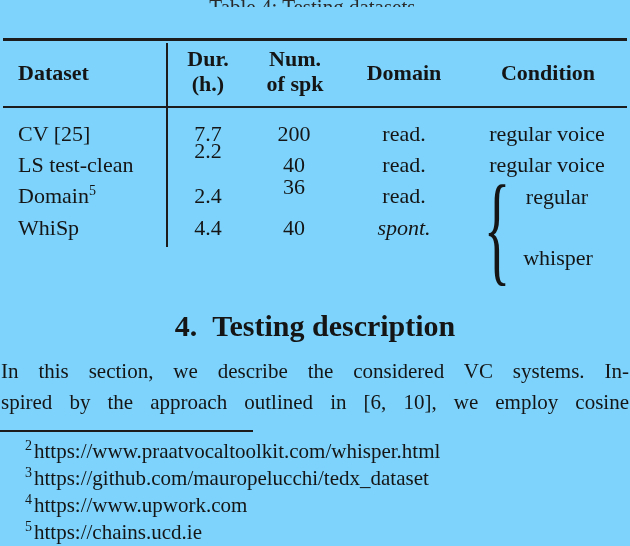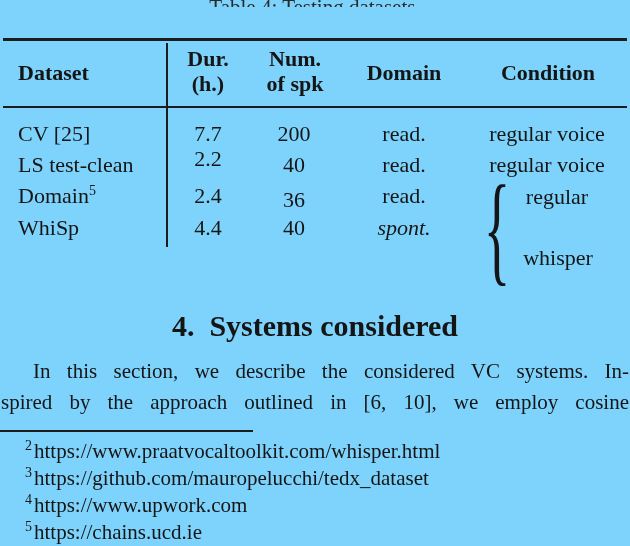--- a/index.html
+++ b/index.html
@@ -131,50 +131,50 @@
   <div>
     <div class="cell" style="left:18px; top:119px;">CV [25]</div>
     <div class="cell centered" style="left:208px; top:119px;">7.7</div>
     <div class="cell centered" style="left:294px; top:119px;">200</div>
     <div class="cell centered" style="left:404px; top:119px;">read.</div>
     <div class="cell centered" style="left:547px; top:119px;">regular voice</div>
   </div>
 
   <div>
     <div class="cell" style="left:18px; top:150px;">LS test-clean</div>
-    <div class="cell centered" style="left:208px; top:144px;text-align:right;">2.2</div>
+    <div class="cell centered" style="left:208px; top:136px;text-align:right;">2.2</div>
     <div class="cell centered" style="left:294px; top:150px;">40</div>
     <div class="cell centered" style="left:404px; top:150px;">read.</div>
     <div class="cell centered" style="left:547px; top:150px;">regular voice</div>
   </div>
 
   <div>
     <div class="cell" style="left:18px; top:181px;"><span>Domain</span><sup class="ds-sup">5</sup></div>
     <div class="cell centered" style="left:208px; top:181px;">2.4</div>
-    <div class="cell centered" style="left:294px; top:185px;font-family:Liberation Serif, serif;">36</div>
+    <div class="cell centered" style="left:294px; top:172px;font-family:Liberation Serif, serif;">36</div>
     <div class="cell centered" style="left:404px; top:181px;">read.</div>
   </div>
 
   <div>
     <div class="cell" style="left:18px; top:213px;">WhiSp</div>
     <div class="cell centered" style="left:208px; top:213px;">4.4</div>
     <div class="cell centered" style="left:294px; top:213px;">40</div>
     <div class="cell centered" style="left:404px; top:213px;font-style:italic;">spont.</div>
   </div>
 
   <div class="brace">{</div>
   <div class="cond-line" style="left:557px; top:182px;">regular</div>
   <div class="cond-line" style="left:558px; top:243px;">whisper</div>
 
   <div class="section-heading">
     <span>4.</span>
-    <span>Systems considered</span>
+    <span>Testing description</span>
   </div>
 
-  <div class="body-line" style="top:356px;padding-left:32px;">In this section, we describe the considered VC systems.  In-</div>
+  <div class="body-line" style="top:356px;">In this section, we describe the considered VC systems.  In-</div>
   <div class="body-line" style="top:387px;">spired by the approach outlined in [6, 10], we employ cosine</div>
 
   <div class="abs rule" style="left:0px; top:430px; width:253px; height:2px;"></div>
 
   <div class="footnote-line" style="top:438px;">
     <sup>2</sup><span>https://www.praatvocaltoolkit.com/whisper.html</span>
   </div>
   <div class="footnote-line" style="top:465px;">
     <sup>3</sup><span>https://github.com/mauropelucchi/tedx_dataset</span>
   </div>

